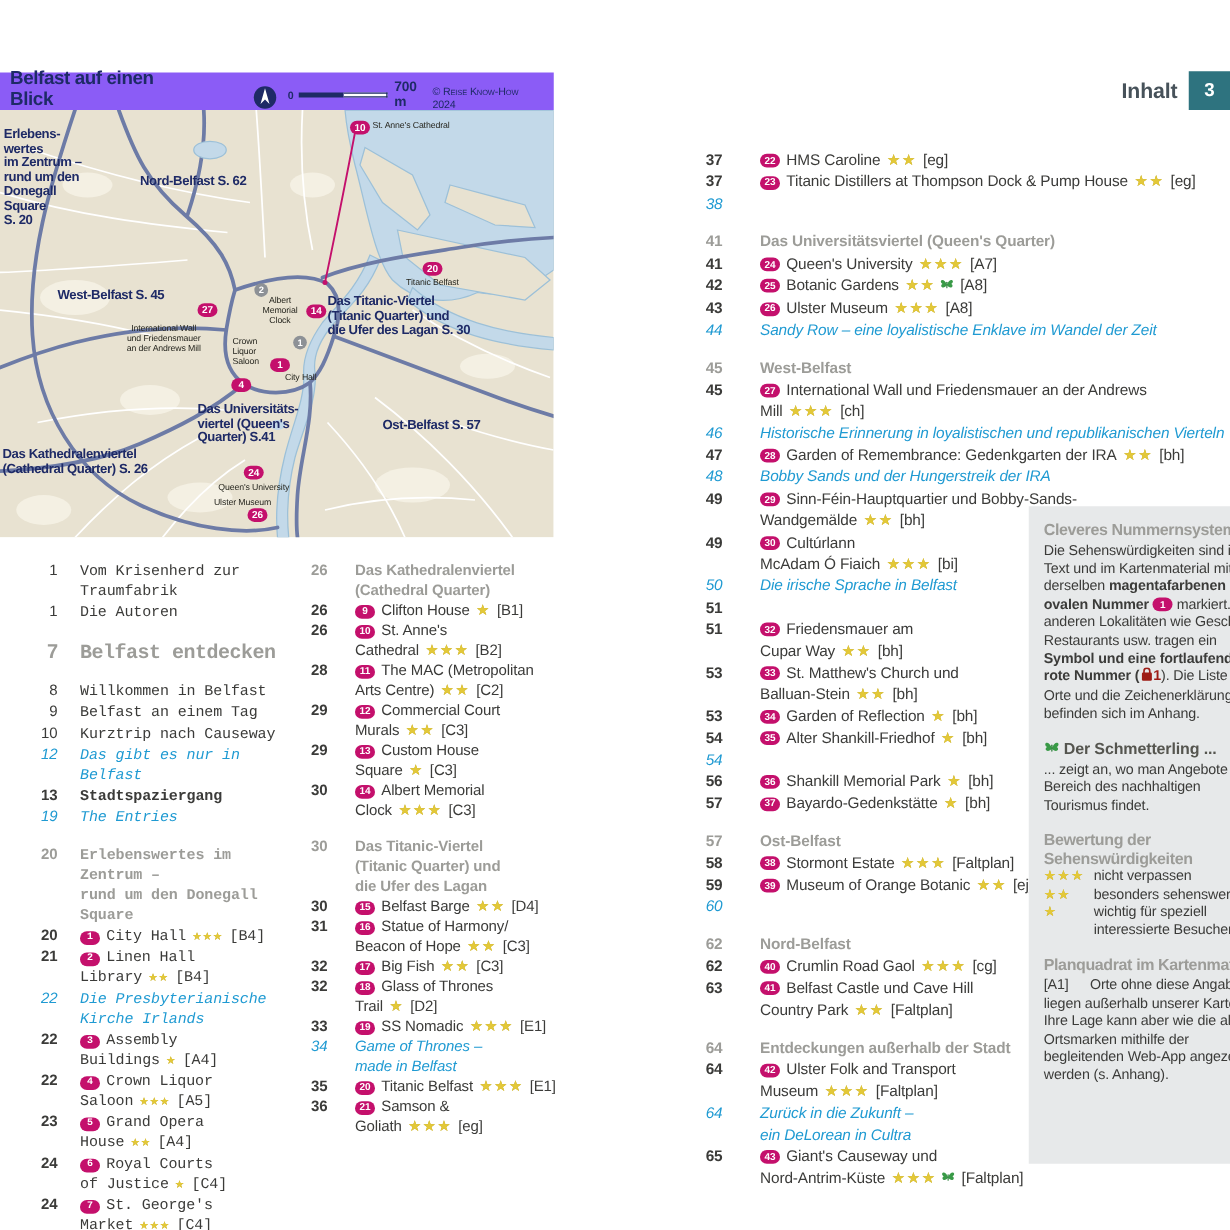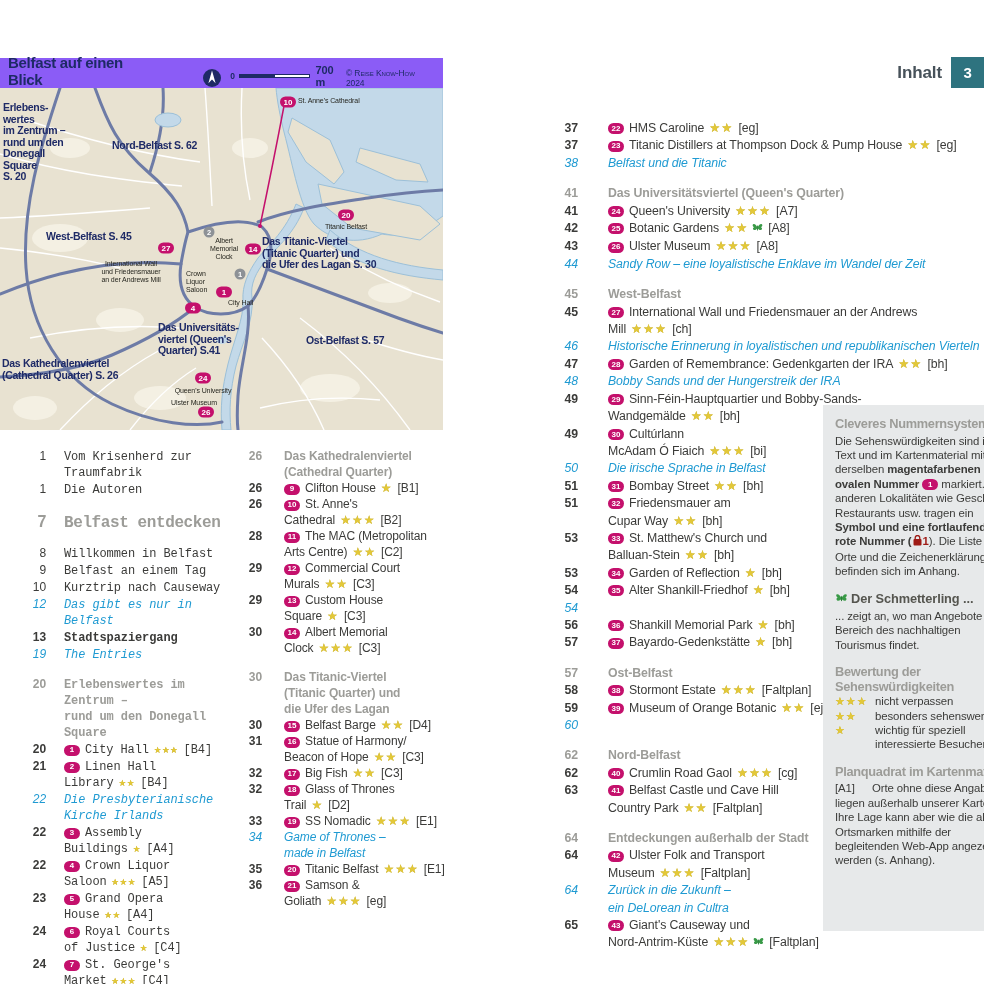--- a/index.html
+++ b/index.html
@@ -374,21 +374,20 @@
         <div class="row t-entry">
           <span class="pg">37</span>
           <span class="ct"><span class="oval">22</span><span class="tx">HMS Caroline</span><span class="stars">★★</span><span class="grid">[eg]</span></span>
         </div>
         <div class="row t-entry">
           <span class="pg">37</span>
           <span class="ct"><span class="oval">23</span><span class="tx">Titanic Distillers at Thompson Dock &amp; Pump House</span><span class="stars">★★</span><span class="grid">[eg]</span></span>
         </div>
         <div class="row t-essay">
           <span class="pg">38</span>
-          <span class="ct"><span class="tx">Belfast und die Titanic</span></span>
         </div>
         <div class="row t-heading gap">
           <span class="pg">41</span>
           <span class="ct"><span class="tx">Das Universitätsviertel (Queen's Quarter)</span></span>
         </div>
         <div class="row t-entry">
           <span class="pg">41</span>
           <span class="ct"><span class="oval">24</span><span class="tx">Queen's University</span><span class="stars">★★★</span><span class="grid">[A7]</span></span>
         </div>
         <div class="row t-entry">
@@ -437,21 +436,20 @@
           <span class="pg">49</span>
           <span class="ct"><span class="oval">30</span><span class="tx">Cultúrlann
 McAdam Ó Fiaich</span><span class="stars">★★★</span><span class="grid">[bi]</span></span>
         </div>
         <div class="row t-essay">
           <span class="pg">50</span>
           <span class="ct"><span class="tx">Die irische Sprache in Belfast</span></span>
         </div>
         <div class="row t-entry">
           <span class="pg">51</span>
-          <span class="ct"><span class="oval">31</span><span class="tx">Bombay Street</span><span class="stars">★★</span><span class="grid">[bh]</span></span>
         </div>
         <div class="row t-entry">
           <span class="pg">51</span>
           <span class="ct"><span class="oval">32</span><span class="tx">Friedensmauer am
 Cupar Way</span><span class="stars">★★</span><span class="grid">[bh]</span></span>
         </div>
         <div class="row t-entry">
           <span class="pg">53</span>
           <span class="ct"><span class="oval">33</span><span class="tx">St. Matthew's Church und
 Balluan-Stein</span><span class="stars">★★</span><span class="grid">[bh]</span></span>

